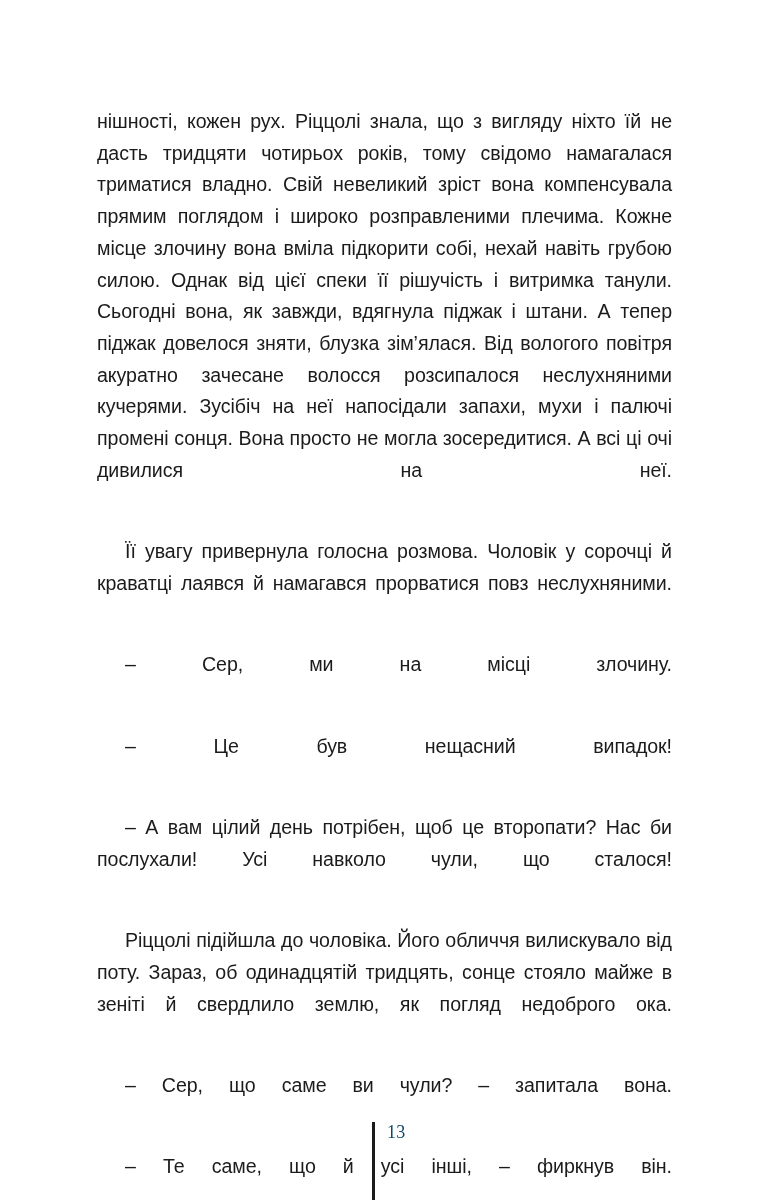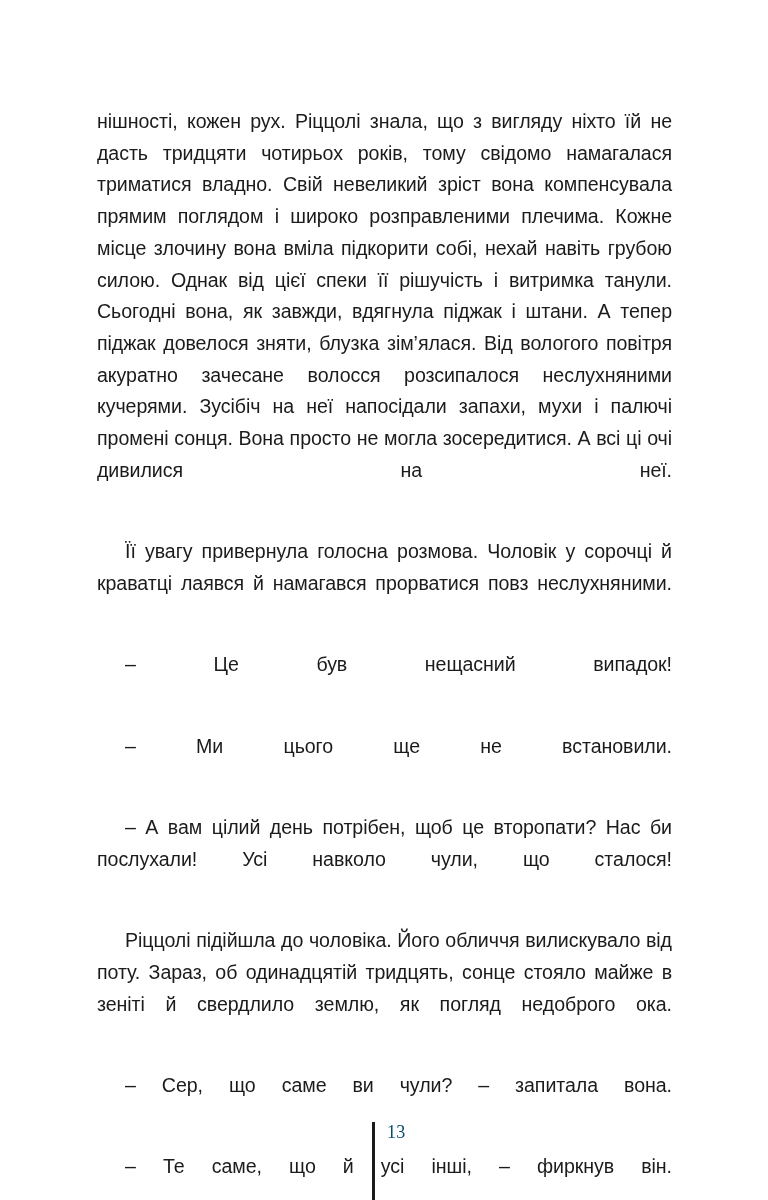--- a/index.html
+++ b/index.html
@@ -94,22 +94,22 @@
   }
 </style>
 </head>
 <body>
 
 <div id="page">
 
   <div id="text-column">
     <p class="cont">нішності, кожен рух. Ріццолі знала, що з вигляду ніхто їй не дасть тридцяти чотирьох років, тому свідомо намагалася триматися владно. Свій невеликий зріст вона компенсувала прямим поглядом і широко розправленими плечима. Кожне місце злочину вона вміла підкорити собі, нехай навіть грубою силою. Однак від цієї спеки її рішучість і витримка танули. Сьогодні вона, як завжди, вдягнула піджак і штани. А тепер піджак довелося зняти, блузка зім’ялася. Від вологого повітря акуратно зачесане волосся розсипалося неслухняними кучерями. Зусібіч на неї напосідали запахи, мухи і палючі промені сонця. Вона просто не могла зосередитися. А всі ці очі дивилися на неї.</p>
     <p class="para">Її увагу привернула голосна розмова. Чоловік у сорочці й краватці лаявся й намагався прорватися повз неслухняними.</p>
+    <p class="dialogue">– Сер, ми на місці злочину.</p>
     <p class="dialogue">– Це був нещасний випадок!</p>
-    <p class="dialogue">– Ми цього ще не встановили.</p>
     <p class="dialogue">– А вам цілий день потрібен, щоб це второпати? Нас би послухали! Усі навколо чули, що сталося!</p>
     <p class="para">Ріццолі підійшла до чоловіка. Його обличчя вилискувало від поту. Зараз, об одинадцятій тридцять, сонце стояло майже в зеніті й свердлило землю, як погляд недоброго ока.</p>
     <p class="dialogue">– Сер, що саме ви чули? – запитала вона.</p>
     <p class="dialogue">– Те саме, що й усі інші, – фиркнув він.</p>
 
   </div>
 
   <div id="footer">
     <div id="footer-rule"></div>
     <div id="page-number">13</div>

